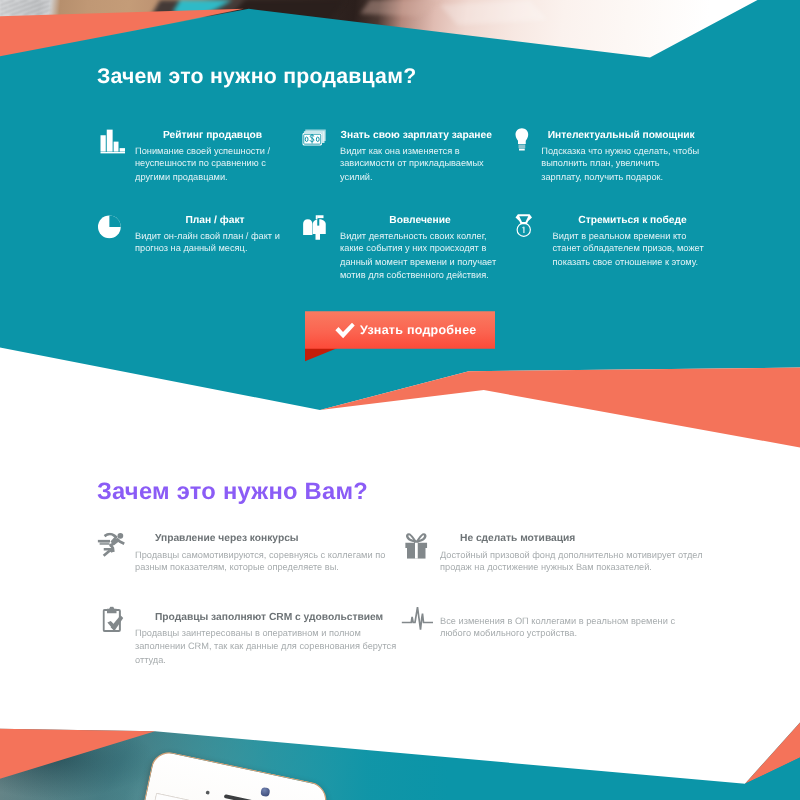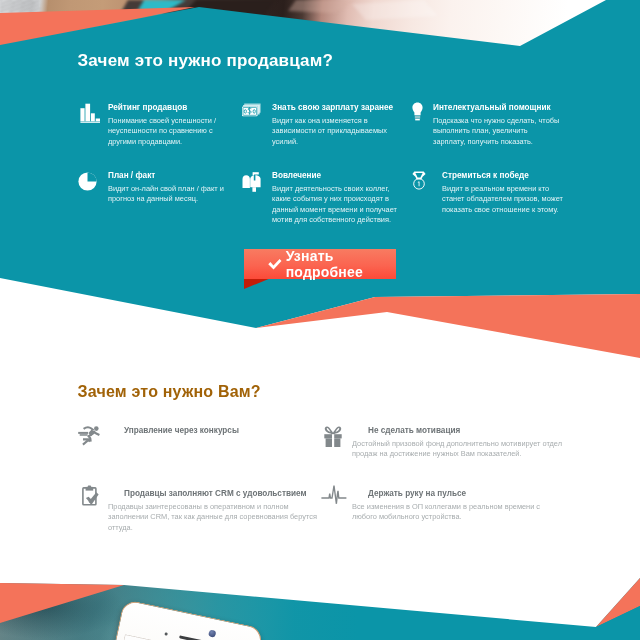--- a/index.html
+++ b/index.html
@@ -26,32 +26,32 @@
   .pt-shape{position:absolute;inset:0;filter:blur(1.6px);}
 
   
   .sec1,.sec2{position:absolute;left:0;top:0;width:560px;height:640px;}
   .h1{position:absolute;color:#ffffff;font-weight:bold;letter-spacing:0.2px;}
   .feat{position:absolute;}
   .feat .ft{font-weight:bold;font-size:8.2px;line-height:10px;}
   .feat .fb{font-size:7.4px;line-height:10.4px;margin-top:3px;}
   .ic{position:absolute;}
 
-  .sec1 .ft{color:#ffffff;}
+  .sec1 .ft{color:#ffffff;text-align:center;}
   .sec1 .fb{color:#e3f3f6;}
 
   .sec2 .ft{color:#6d7376;margin-left:16px;}
   .sec2 .fb{color:#a7acae;}
 
   
   .cta-wrap{position:absolute;left:244px;top:249px;}
   .cta-btn{position:relative;width:152px;height:30px;
     background:linear-gradient(180deg,#f87b61 0%,#fb6450 55%,#fc4a38 100%);
     display:flex;align-items:center;cursor:pointer;}
-  .cta-label{color:#ffffff;font-weight:bold;font-size:14px;letter-spacing:0.2px;}
+  .cta-label{color:#ffffff;font-weight:bold;font-size:10px;letter-spacing:0.2px;}
 
   
   .photo-bot{position:absolute;left:0;top:560px;width:640px;height:80px;overflow:hidden;}
   .pb-base{position:absolute;inset:0;
     background:
       linear-gradient(90deg, rgba(11,149,168,0) 0%, rgba(11,149,168,0.25) 18%, rgba(11,149,168,0.72) 34%,
                       rgba(11,149,168,0.95) 46%, #0b95a8 56%, #0b95a8 100%),
       radial-gradient(ellipse 110px 46px at 44px 46px, rgba(33,62,70,0.75), rgba(33,62,70,0) 72%),
       radial-gradient(ellipse 70px 34px at 150px 78px, rgba(168,190,192,0.5), rgba(168,190,192,0) 72%),
       radial-gradient(ellipse 60px 28px at 20px 14px, rgba(120,150,155,0.5), rgba(120,150,155,0) 75%),
@@ -117,21 +117,21 @@
       <rect x="1.0" y="3.4" width="15.6" height="9.9" rx="1.1" fill="#ffffff"></rect>
       <rect x="2.0" y="4.4" width="13.6" height="7.9" rx="0.7" fill="none" stroke="#0b95a8" stroke-width="0.7"></rect>
       <ellipse cx="4.3" cy="8.4" rx="1.1" ry="1.8" fill="none" stroke="#0b95a8" stroke-width="0.8"></ellipse>
       <ellipse cx="13.2" cy="8.4" rx="1.1" ry="1.8" fill="none" stroke="#0b95a8" stroke-width="0.8"></ellipse>
       <path d="M10.0 6.2 C10.0 5.3 9.3 5.0 8.6 5.0 C7.8 5.0 7.2 5.4 7.2 6.1 C7.2 7.7 10.1 7.2 10.1 9.0 C10.1 9.8 9.4 10.3 8.6 10.3 C7.8 10.3 7.1 9.9 7.1 9.1" fill="none" stroke="#0b95a8" stroke-width="0.8" stroke-linecap="butt"></path>
       <rect x="8.3" y="4.2" width="0.7" height="7.6" fill="#0b95a8"></rect>
     </svg>
 
     <div class="feat" style="left:433px;top:103px;width:128px;">
       <div class="ft">Интелектуальный помощник</div>
-      <div class="fb">Подсказка что нужно сделать, чтобы выполнить план, увеличить зарплату, получить показать.</div>
+      <div class="fb">Подсказка что нужно сделать, чтобы выполнить план, увеличить зарплату, получить подарок.</div>
     </div>
     <svg class="ic" style="left:412px;top:102px;" width="11" height="19" viewBox="0 0 11 19">
       <path d="M5.5 0.5 C2.6 0.5 0.4 2.7 0.4 5.6 C0.4 7.7 1.5 9.3 2.4 10.6 L2.4 13.2 L8.6 13.2 L8.6 10.6 C9.5 9.3 10.6 7.7 10.6 5.6 C10.6 2.7 8.4 0.5 5.5 0.5 Z" fill="#ffffff"></path>
       <rect x="2.8" y="13.6" width="5.4" height="3.0" fill="#8fc4cd"></rect>
       <rect x="3.2" y="16.9" width="4.6" height="1.5" fill="#ffffff"></rect>
     </svg>
 
     <div class="feat" style="left:108px;top:171px;width:128px;">
       <div class="ft">План / факт</div>
       <div class="fb">Видит он-лайн свой план / факт и прогноз на данный месяц.</div>
@@ -173,24 +173,25 @@
     </svg>
     <div class="cta-btn">
       <svg width="16" height="13" viewBox="0 0 16 13" style="margin-left:24px;margin-right:4px;">
         <path d="M0.3 6.2 L2.8 3.6 L6.4 7.6 L13.6 0.2 L15.8 2.4 L6.5 12.5 Z" fill="#ffffff"></path>
       </svg>
       <span class="cta-label">Узнать подробнее</span>
     </div>
   </div>
 
   <div class="sec2">
-    <div class="h1" style="left:77.5px;top:383px;font-size:16px;color:#a16207;">Зачем это нужно Вам?</div>
+    <div class="h1" style="left:77.5px;top:383px;font-size:19px;color:#8b5cf6;">Зачем это нужно Вам?</div>
 
     <div class="feat" style="left:108px;top:426px;width:214px;">
       <div class="ft">Управление через конкурсы</div>
+      <div class="fb">Продавцы самомотивируются, соревнуясь с коллегами по разным показателям, которые определяете вы.</div>
     </div>
     <svg class="ic" style="left:78px;top:426px;" width="22" height="21" viewBox="0 0 22 21">
       <g fill="none" stroke="#83898c" stroke-width="2.1" stroke-linecap="butt" stroke-linejoin="round">
         <path d="M5.6 2.9 C8.1 1.0 11.3 0.9 13.4 2.5 L15.6 4.3"></path>
         <path d="M15.4 4.9 L17.8 7.2 L21.4 9.0"></path>
         <path d="M16.2 5.6 L12.0 9.4 L9.6 10.6"></path>
         <path d="M10.5 9.9 L12.3 12.4 L12.7 15.6"></path>
         <path d="M5.0 13.4 L11.9 13.4 L10.5 15.6"></path>
         <path d="M4.9 18.6 L9.9 14.4"></path>
       </g>
@@ -223,21 +224,20 @@
     </div>
     <svg class="ic" style="left:82px;top:485px;" width="17" height="21" viewBox="0 0 17 21">
       <rect x="0.9" y="2.9" width="13.0" height="16.8" rx="0.8" fill="none" stroke="#82888b" stroke-width="1.6"></rect>
       <path d="M3.6 1.9 L11.2 1.9 L11.2 5.6 L3.6 5.6 Z" fill="#82888b"></path>
       <path d="M6.2 0.4 L8.6 0.4 L9.6 2.4 L5.2 2.4 Z" fill="#82888b"></path>
       <path d="M14.4 7.2 L16.6 9.4 L9.5 19.8 L6.5 16.8 Z" fill="#82888b"></path>
       <path d="M3.9 12.9 L6.6 11.7 L10.4 15.5 L8.8 18.8 Z" fill="#82888b"></path>
     </svg>
 
     <div class="feat" style="left:352px;top:489px;width:206px;">
-      <div class="ft">Держать руку на пульсе</div>
       <div class="fb">Все изменения в ОП коллегами в реальном времени с любого мобильного устройства.</div>
     </div>
     <svg class="ic" style="left:321px;top:484px;" width="26" height="21" viewBox="0 0 26 21">
       <path d="M0.4 14.0 L8.0 14.0 L8.7 9.6 L9.5 14.0 L11.0 14.0 L13.0 1.7 L15.4 19.8 L16.4 10.4 L17.0 6.9 L17.8 14.0 L25.4 14.0" fill="none" stroke="#82888b" stroke-width="1.35" stroke-linejoin="miter" stroke-linecap="butt"></path>
     </svg>
   </div>
 
   <div class="photo-bot">
     <div class="pb-base"></div>
     <div class="phone">

